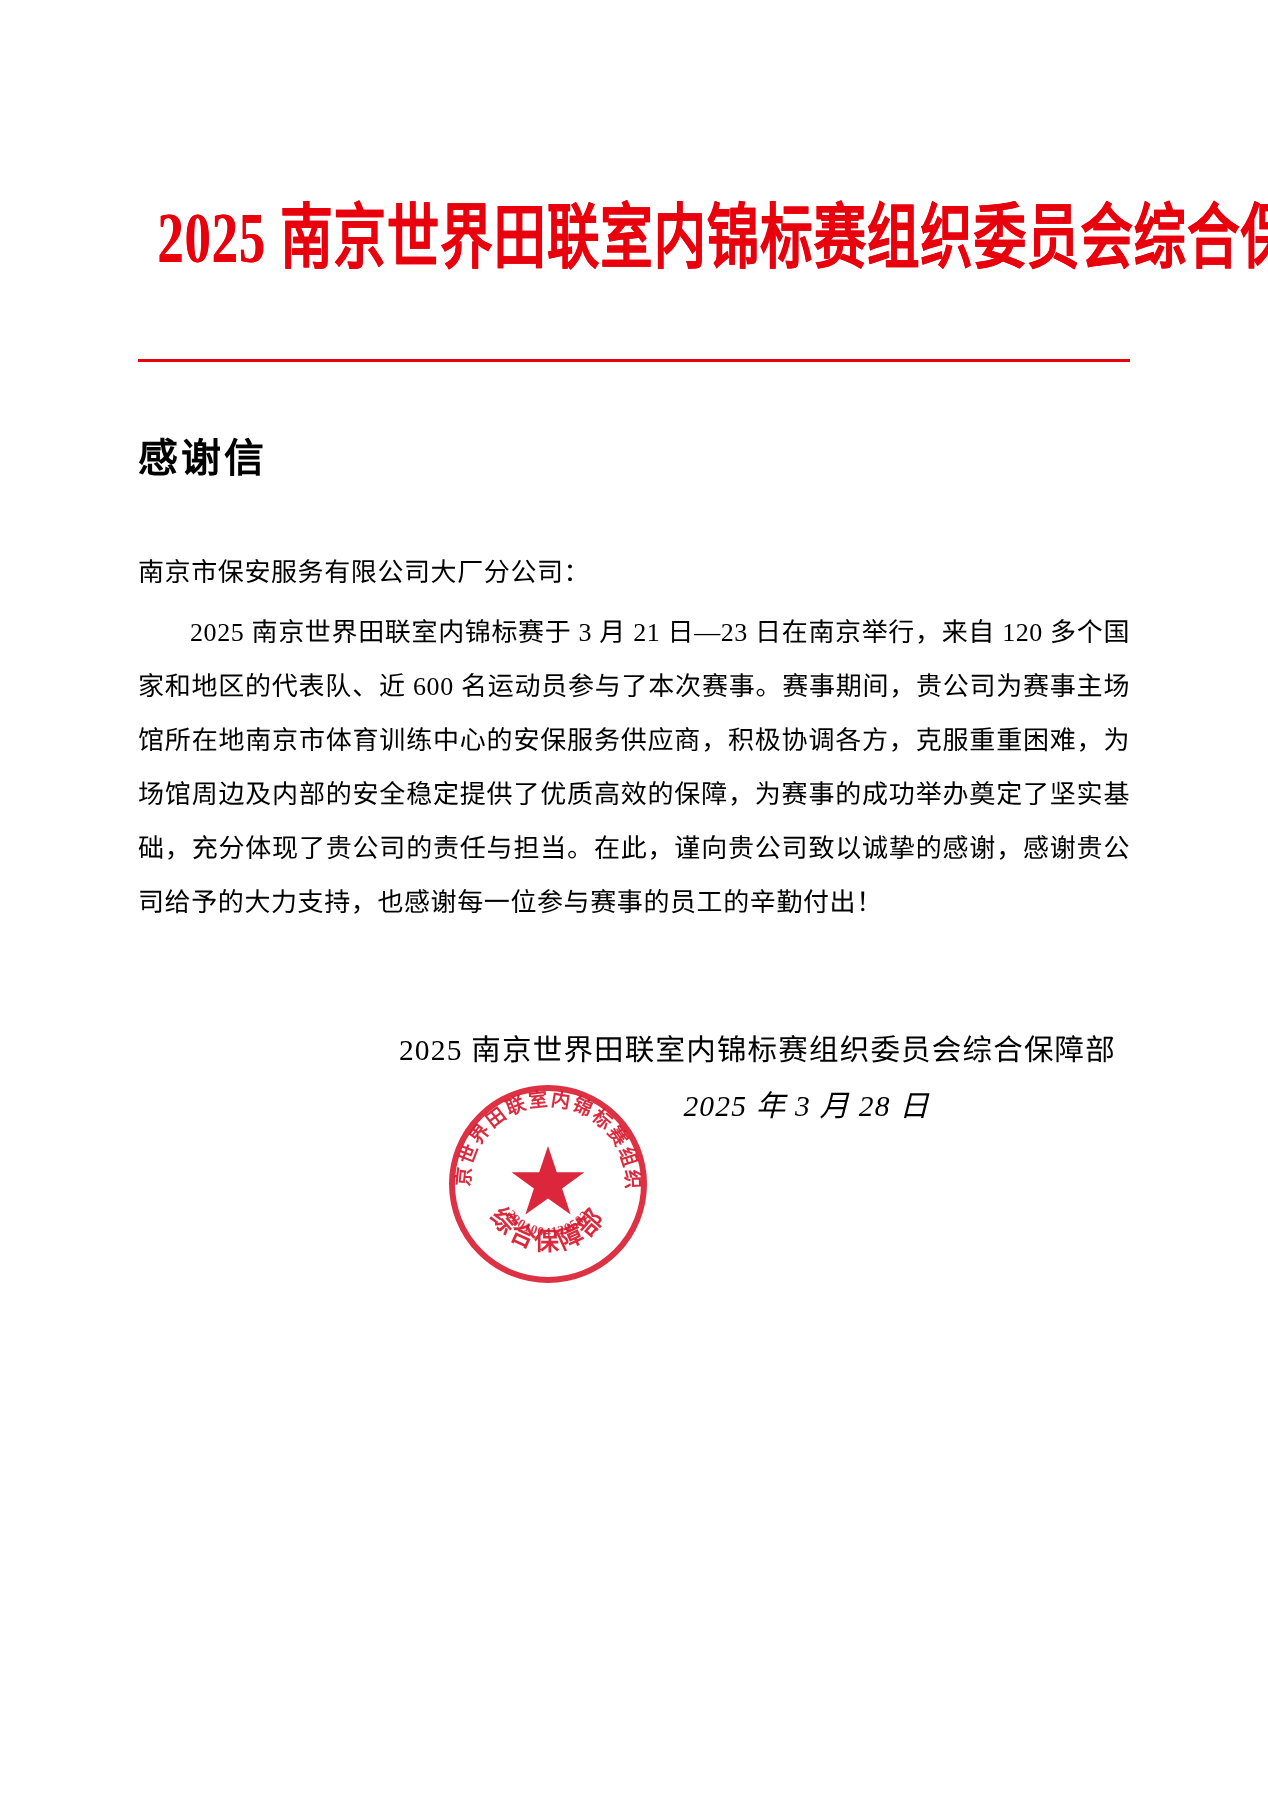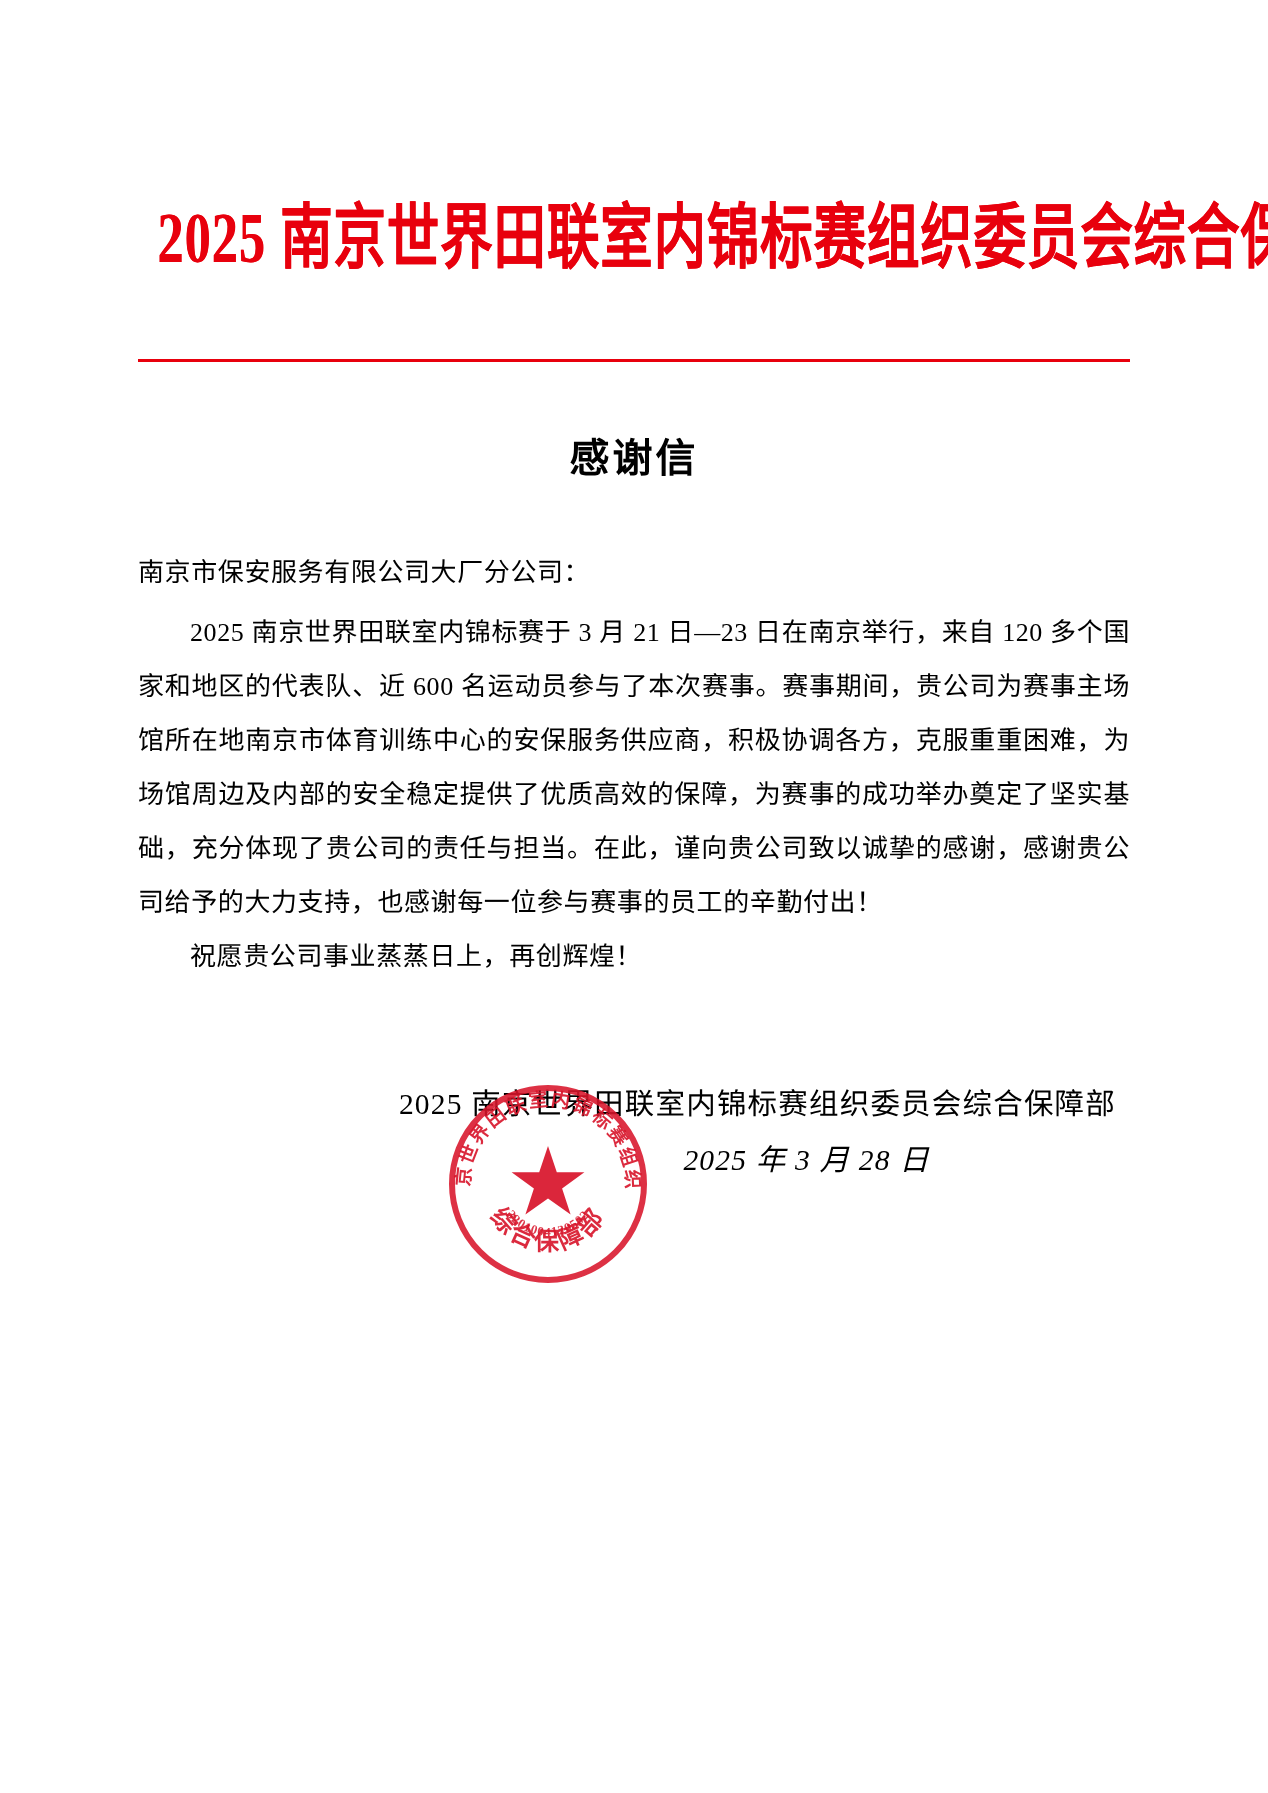--- a/index.html
+++ b/index.html
@@ -44,21 +44,20 @@
   }
   .letterhead-rule {
     margin-top: 100px;
     height: 3px;
     background: #e8000d;
     width: 100%;
   }
 
   
   .doc-title {
-    text-align: center;
     font-family: "Liberation Sans", "DejaVu Sans", sans-serif;
     font-weight: bold;
     font-size: 40px;
     letter-spacing: 3px;
     margin-top: 64px;
   }
 
   
   .body-wrap {
     margin-top: 62px;
@@ -113,21 +112,20 @@
   <div class="letterhead">
     <div class="letterhead-title">2025 南京世界田联室内锦标赛组织委员会综合保障部</div>
     <div class="letterhead-rule"></div>
   </div>
 
   <div class="doc-title">感谢信</div>
 
   <div class="body-wrap">
     <p class="salutation">南京市保安服务有限公司大厂分公司：</p>
     <p class="para">2025 南京世界田联室内锦标赛于 3 月 21 日—23 日在南京举行，来自 120 多个国家和地区的代表队、近 600 名运动员参与了本次赛事。赛事期间，贵公司为赛事主场馆所在地南京市体育训练中心的安保服务供应商，积极协调各方，克服重重困难，为场馆周边及内部的安全稳定提供了优质高效的保障，为赛事的成功举办奠定了坚实基础，充分体现了贵公司的责任与担当。在此，谨向贵公司致以诚挚的感谢，感谢贵公司给予的大力支持，也感谢每一位参与赛事的员工的辛勤付出！</p>
-    <p class="para">祝愿贵公司事业蒸蒸日上，再创辉煌！</p>
   </div>
 
   <div class="sign-block">
     <span class="sign-org">2025 南京世界田联室内锦标赛组织委员会综合保障部</span>
     <span class="sign-date">2025 年 3 月 28 日</span>
   </div>
 
   <div class="seal">
     <svg width="204" height="204" viewBox="0 0 204 204" xmlns="http://www.w3.org/2000/svg">
       <defs>

